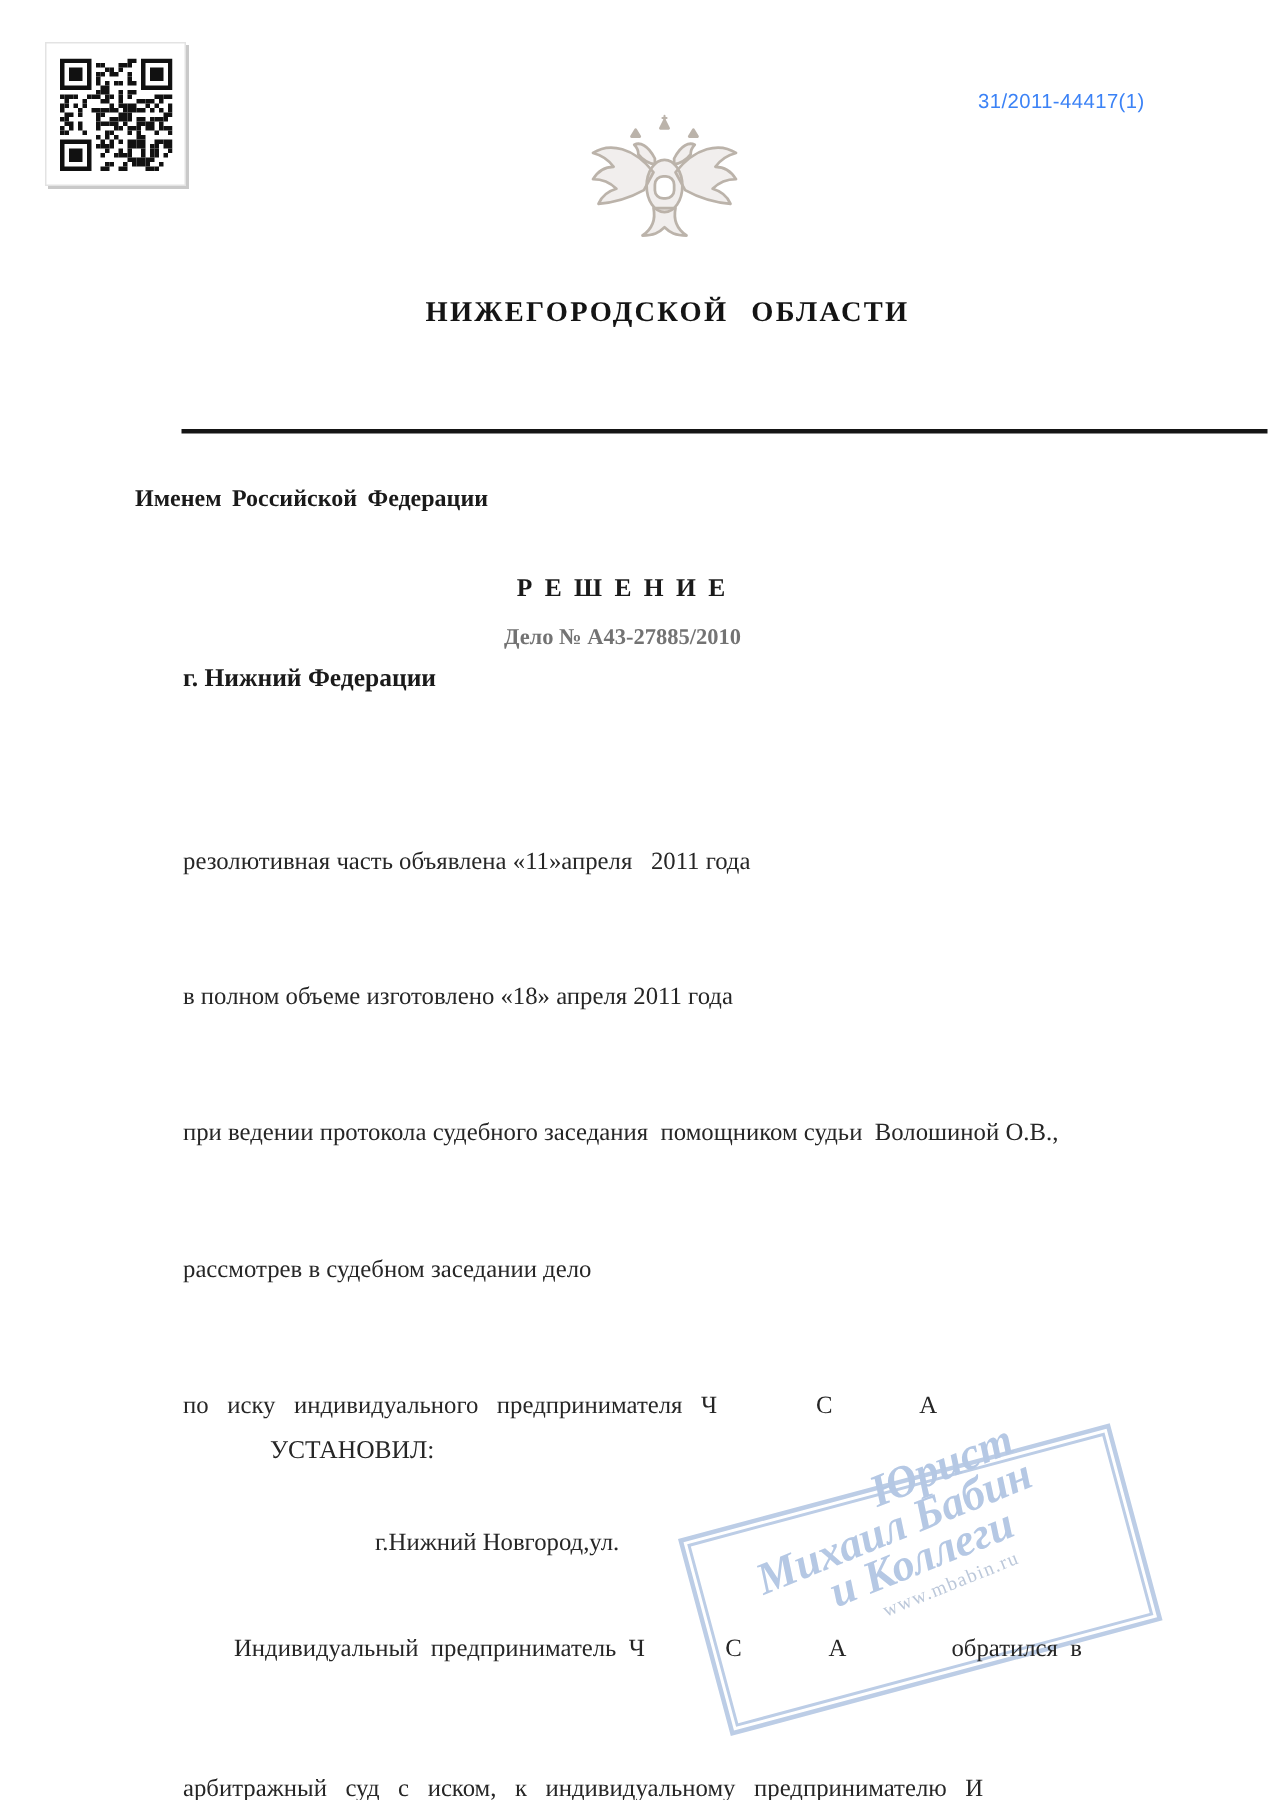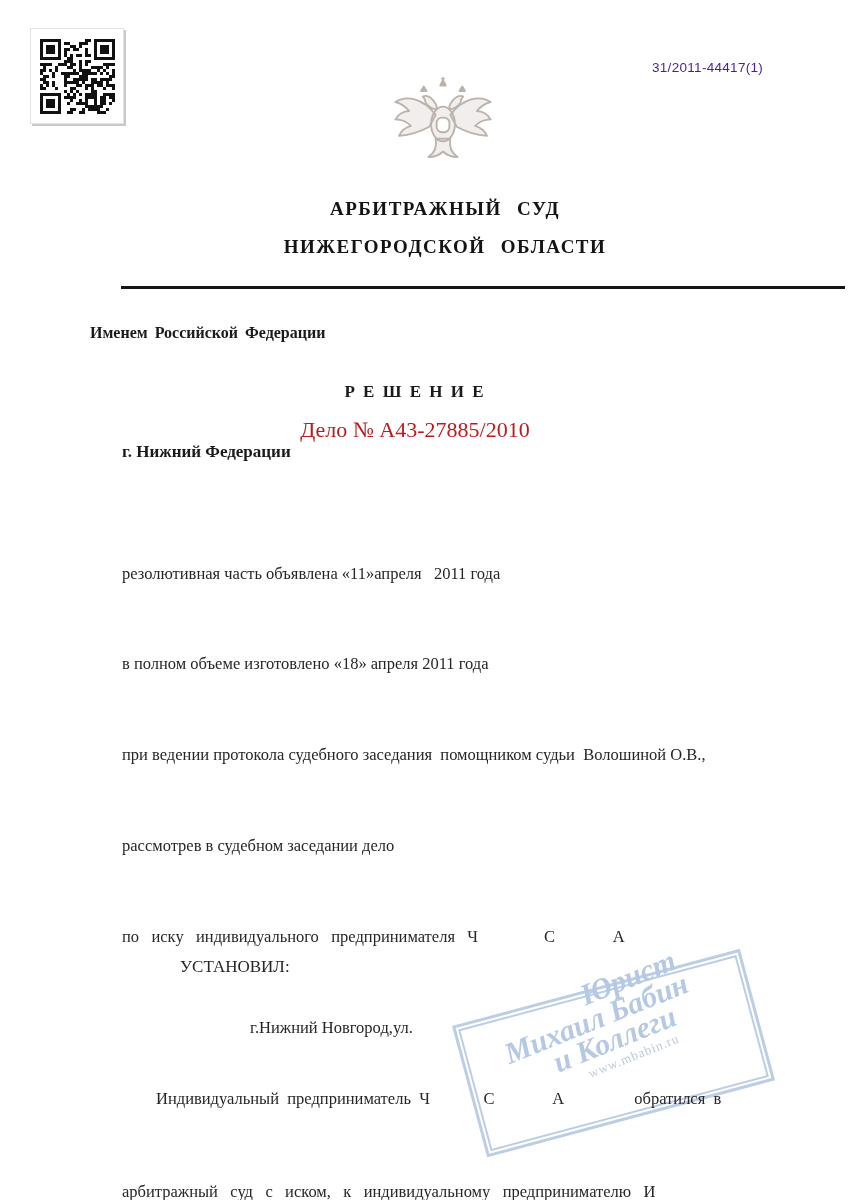--- a/index.html
+++ b/index.html
@@ -7,38 +7,38 @@
         font-family:"Liberation Serif",serif;color:#262626;}
 
   
   .qr-frame{position:absolute;left:30px;top:28px;width:92px;height:94px;background:#fff;
             border:1px solid #e3e3e3;box-shadow:2px 2px 0 #c9c9c9;
             display:flex;align-items:center;justify-content:center;}
   .qr svg{display:block;}
 
   
   .doc-number{position:absolute;left:652px;top:60px;font-family:"Liberation Sans",sans-serif;
-              font-size:13.5px;color:#4c1d95;letter-spacing:.3px;}
+              font-size:13.5px;color:#3b82f6;letter-spacing:.3px;}
 
   
   .emblem{position:absolute;left:388px;top:76px;width:110px;height:96px;opacity:.85;}
 
   
   .court-name{position:absolute;left:120px;top:190px;width:650px;text-align:center;
               font-weight:bold;font-size:19px;letter-spacing:1.5px;word-spacing:9px;
               line-height:38px;color:#141414;}
 
   .divider{position:absolute;left:121px;top:286px;width:724px;height:3px;background:#151515;}
 
   .in-name{position:absolute;left:90px;top:324px;width:650px;text-align:left;
            font-weight:bold;font-size:16px;word-spacing:3px;color:#1a1a1a;}
   .decision{position:absolute;left:90px;top:382px;width:650px;text-align:center;
             font-weight:bold;font-size:17px;letter-spacing:2px;color:#1a1a1a;}
   .case-no{position:absolute;left:90px;top:417px;width:650px;text-align:center;
-           font-weight:normal;font-size:22px;color:#b91c1c;}
+           font-weight:bold;font-size:15px;color:#737373;}
   .city{position:absolute;left:122px;top:442px;font-weight:bold;font-size:17px;color:#1a1a1a;}
 
   
   .intro{position:absolute;left:122px;top:498px;width:648px;font-size:16.5px;
          line-height:30.3px;white-space:pre;z-index:3;}
   .intro .ind1{padding-left:128px;}
   .line{height:30.3px;}
 
   .ustanovil{position:absolute;left:180px;top:957px;font-size:17px;z-index:3;}
 
@@ -305,21 +305,20 @@
         <path d="M36 16 l3 -5 3 5 z" fill="#b0a69c"></path>
         <path d="M78 16 l3 -5 3 5 z" fill="#b0a69c"></path>
         <path d="M57 10 l3 -6 3 6 z" fill="#b0a69c"></path>
         <path d="M60 4 v-3 M58.5 2.5 h3" stroke-width="1.5" fill="none"></path>
         <rect x="53" y="45" width="14" height="16" rx="6" fill="#ffffff"></rect>
       </g>
     </svg>
   </div>
 
   <div class="court-name">
-    <div>АРБИТРАЖНЫЙ  СУД</div>
     <div>НИЖЕГОРОДСКОЙ  ОБЛАСТИ</div>
   </div>
 
   <div class="divider"></div>
 
   <div class="in-name">Именем Российской Федерации</div>
   <div class="decision">Р Е Ш Е Н И Е</div>
   <div class="case-no">Дело № А43-27885/2010</div>
   <div class="city">г. Нижний Федерации</div>
 

